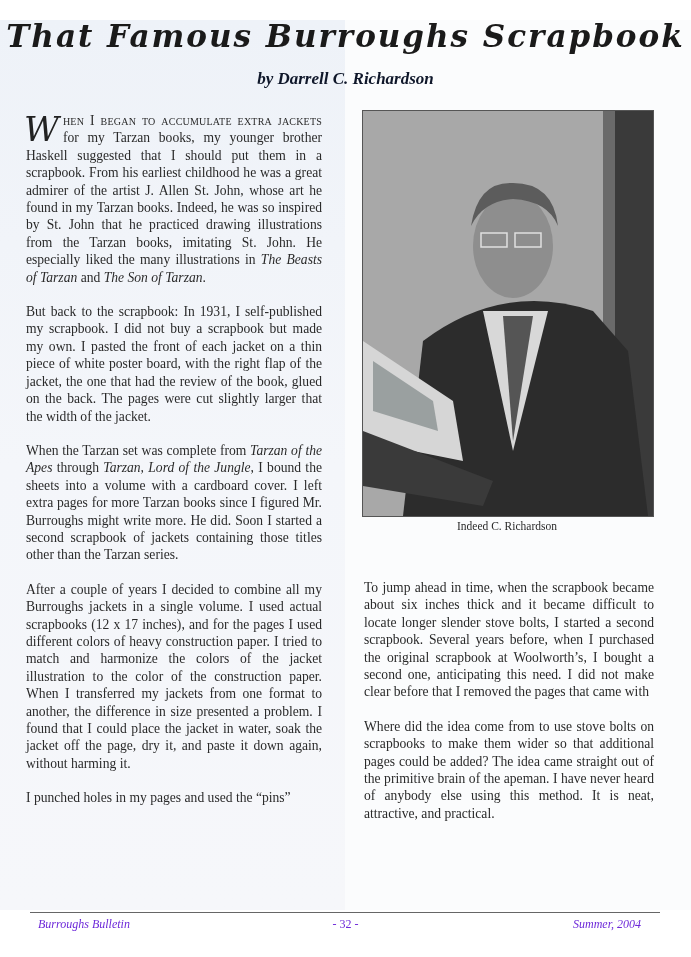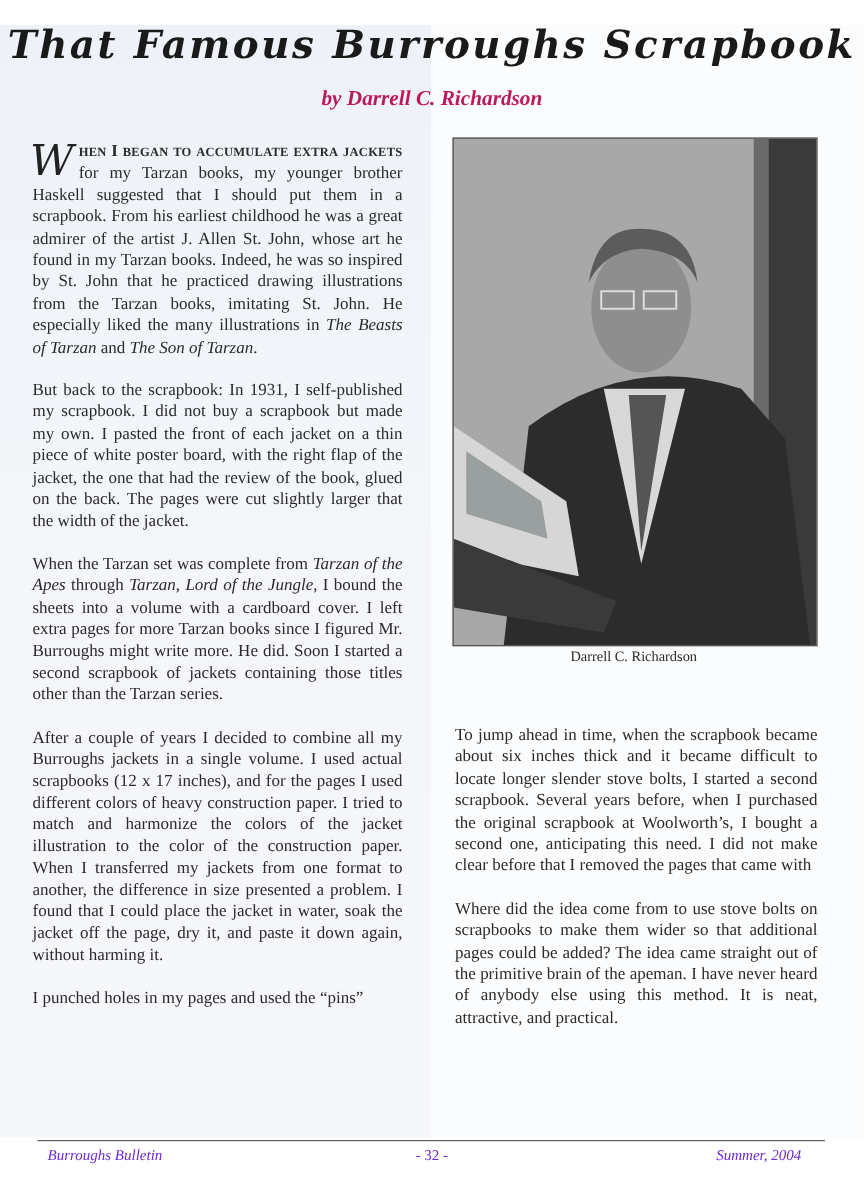--- a/index.html
+++ b/index.html
@@ -19,33 +19,33 @@
     background: #fbfcfd;
   }
   .title {
     position: absolute; left: 0; top: 18px; width: 691px; text-align: center;
     font-family: "DejaVu Serif", "Liberation Serif", serif;
     font-style: italic; font-size: 31px; letter-spacing: 2px; color: #1a1a1a;
     margin: 0; font-weight: bold;
   }
   .byline {
     position: absolute; left: 0; top: 69px; width: 691px; text-align: center;
-    font-style: italic; font-weight: bold; font-size: 17px; color: #be185d;
+    font-style: italic; font-weight: bold; font-size: 17px; color: #0f172a;
   }
   .col {
     position: absolute; font-size: 13.6px; line-height: 17.4px; text-align: justify;
   }
   .col-left { left: 26px; top: 112px; width: 296px; }
   .col-right { left: 364px; top: 579px; width: 290px; }
   .col p { margin: 0 0 17px 0; }
   .drop {
     float: left; font-family: "DejaVu Serif", serif; font-style: italic;
     font-size: 34px; line-height: 30px; margin: 2px 4px 0 -2px; color: #222;
   }
-  .smallcaps { font-variant: small-caps; letter-spacing: 0.2px; font-weight: bold; }
+  .smallcaps { font-variant: small-caps; letter-spacing: 0.2px; }
   .photo {
     position: absolute; left: 362px; top: 110px; width: 290px; height: 405px;
     background: #9a9a9a; overflow: hidden; border: 1px solid #555;
   }
   .caption {
     position: absolute; left: 362px; top: 519px; width: 290px; text-align: center;
     font-size: 11.5px; line-height: 14px; color: #2a2a2a;
   }
   .rule {
     position: absolute; left: 30px; top: 912px; width: 630px; height: 1px;
@@ -88,21 +88,21 @@
     <ellipse cx="150" cy="135" rx="40" ry="52" fill="#8e8e8e"></ellipse>
     <path d="M108 115 Q115 70 150 72 Q190 72 195 115 Q185 90 150 88 Q120 90 108 115 Z" fill="#5c5c5c"></path>
     <rect x="118" y="122" width="26" height="14" fill="none" stroke="#e0e0e0" stroke-width="1.5"></rect>
     <rect x="152" y="122" width="26" height="14" fill="none" stroke="#e0e0e0" stroke-width="1.5"></rect>
     <path d="M0 230 L90 290 L100 350 L0 330 Z" fill="#d6d6d6"></path>
     <path d="M0 320 L130 370 L120 395 L0 375 Z" fill="#3a3a3a"></path>
     <path d="M10 250 L70 290 L75 320 L10 300 Z" fill="#9aa0a0"></path>
   </svg>
 </div>
 <div class="caption">
-  <div>Darrell C. Richardson</div>
+  <div>Indeed C. Richardson</div>
 </div>
 
 <div class="col col-right">
   <p>To jump ahead in time, when the scrapbook became about six inches thick and it became difficult to locate longer slender stove bolts, I started a second scrapbook. Several years before, when I purchased the original scrapbook at Woolworth’s, I bought a second one, anticipating this need. I did not make clear before that I removed the pages that came with</p>
   <p>Where did the idea come from to use stove bolts on scrapbooks to make them wider so that additional pages could be added? The idea came straight out of the primitive brain of the apeman. I have never heard of anybody else using this method. It is neat, attractive, and practical.</p>
 </div>
 
 <div class="rule"></div>
 <div class="footer footer-left">Burroughs Bulletin</div>
 <div class="footer footer-center">- 32 -</div>

